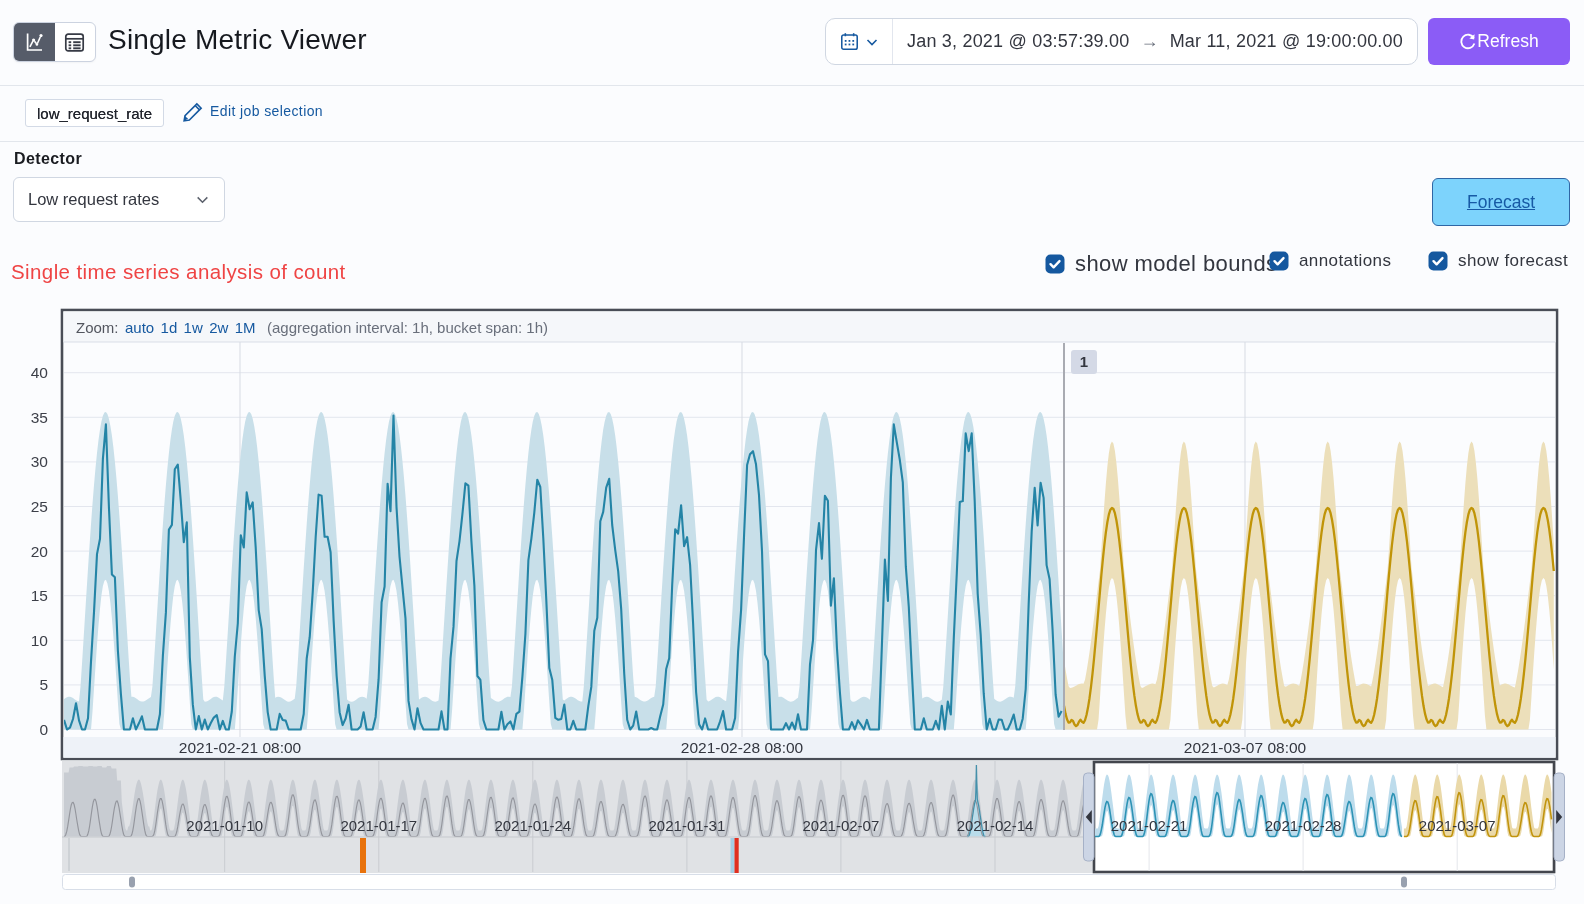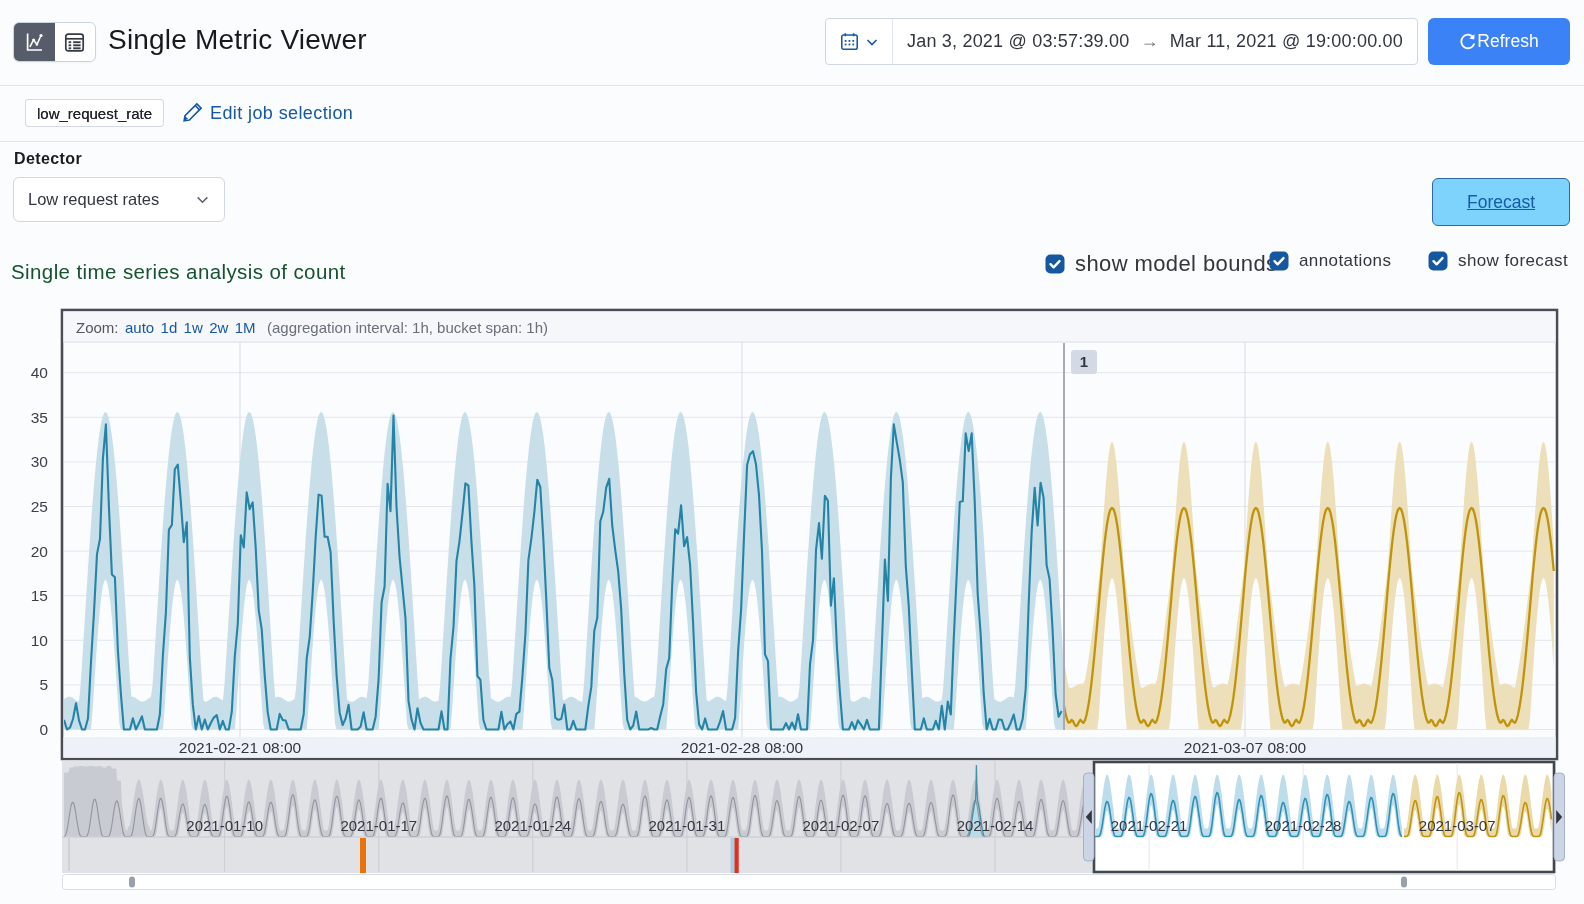--- a/index.html
+++ b/index.html
@@ -125,21 +125,21 @@
             <line x1="4.6" y1="13.3" x2="7.2" y2="13.3"></line>
             <line x1="9.2" y1="13.3" x2="16.6" y2="13.3"></line>
             <line x1="4.6" y1="16.3" x2="7.2" y2="16.3"></line>
             <line x1="9.2" y1="16.3" x2="16.6" y2="16.3"></line>
           </g>
         </svg>
   </div>
 </div>
 <div style="position:absolute;left:108px;top:24px;font-size:28px;color:#16191f;letter-spacing:0.2px">Single Metric Viewer</div>
 
-<div style="position:absolute;left:825px;top:18px;width:593px;height:47px;border:1px solid #d0d7e2;border-radius:4px;background:#fff;display:flex;align-items:center">
+<div style="position:absolute;left:825px;top:18px;width:593px;height:47px;border:1px solid #d0d7e2;border-radius:10px;background:#fff;display:flex;align-items:center">
   <div style="width:67px;height:100%;border-right:1px solid #e2e6ee;display:flex;align-items:center;justify-content:center;gap:6px">
     <svg width="19" height="19" viewBox="0 0 16 16" fill="none" stroke="#1659a0" stroke-width="1.3">
           <rect x="1.5" y="2.5" width="13" height="12" rx="1.5"></rect>
           <line x1="4.5" y1="1" x2="4.5" y2="3.6"></line>
           <line x1="11.5" y1="1" x2="11.5" y2="3.6"></line>
           <g stroke-width="1.5">
             <line x1="4" y1="7.5" x2="5.5" y2="7.5"></line>
             <line x1="7.2" y1="7.5" x2="8.7" y2="7.5"></line>
             <line x1="10.4" y1="7.5" x2="11.9" y2="7.5"></line>
             <line x1="4" y1="10.5" x2="5.5" y2="10.5"></line>
@@ -151,52 +151,52 @@
           <path d="M2.5 5 L7 9.5 L11.5 5"></path>
         </svg>
   </div>
   <div style="flex:1;display:flex;align-items:center;justify-content:center;font-size:18px;letter-spacing:0.2px;color:#33363f">
     <span>Jan 3, 2021 @ 03:57:39.00</span>
     <span style="margin:0 11px;color:#696f7b">→</span>
     <span>Mar 11, 2021 @ 19:00:00.00</span>
   </div>
 </div>
 
-<div style="position:absolute;left:1428px;top:18px;width:142px;height:47px;background:#3b82f6;border-radius:6px;display:flex;align-items:center;justify-content:center;">
+<div style="position:absolute;left:1428px;top:18px;width:142px;height:47px;background:#8b5cf6;border-radius:6px;display:flex;align-items:center;justify-content:center;">
   <svg width="18" height="18" viewBox="0 0 16 16">
         <path d="M13.7 9.4 A6 6 0 1 1 13.2 4.5" fill="none" stroke="#fff" stroke-width="1.6"></path>
         <path d="M13.8 1.2 L13.5 5.8 L9.2 4.9 Z" fill="#fff"></path>
       </svg>
   <span style="color:#fff;font-size:17.5px">Refresh</span>
 </div>
 
 <div class="hr" style="top:85px"></div>
 
 <div style="position:absolute;left:25px;top:99px;height:28px;padding:0 11px;border:1px solid #d3dae6;border-radius:3px;background:#fff;display:flex;align-items:center;font-size:15px;color:#23262e;text-shadow:0 0 0.6px #23262e">low_request_rate</div>
 <svg style="position:absolute;left:182px;top:102px" width="21" height="21" viewBox="0 0 16 16">
       <path d="M11.3 1.4 L14.6 4.7 L5.6 13.7 L1.6 14.4 L2.3 10.4 Z M10 2.7 L13.3 6" stroke="#1659a0" stroke-width="1.2" fill="none"></path>
       <path d="M1.6 14.4 L2.3 10.4 L3 11.5 L4.6 12.6 Z" fill="#1659a0"></path>
     </svg>
-<div style="position:absolute;left:210px;top:103px;font-size:18px;letter-spacing:0.4px;color:#1659a0">Edit job selection</div>
+<div style="position:absolute;left:210px;top:103px;font-size:14px;letter-spacing:0.4px;color:#1659a0">Edit job selection</div>
 
 <div class="hr" style="top:141px"></div>
 
 <div style="position:absolute;left:14px;top:150px;font-size:16px;font-weight:bold;letter-spacing:0.4px;color:#1a1c21">Detector</div>
 <div style="position:absolute;left:13px;top:177px;width:212px;height:45px;border:1px solid #d0d7e2;border-radius:6px;background:#fff;display:flex;align-items:center;justify-content:space-between;padding:8px 14px">
   <span style="font-size:16.5px;color:#33363f">Low request rates</span>
   <svg width="15" height="15" viewBox="0 0 14 14" fill="none" stroke="#5c616c" stroke-width="1.4">
         <path d="M2.5 5 L7 9.5 L11.5 5"></path>
       </svg>
 </div>
 
 <div style="position:absolute;left:1432px;top:178px;width:138px;height:48px;background:#7dd3fc;border:1.4px solid #2f66a5;border-radius:6px;display:flex;align-items:center;justify-content:center">
   <span style="font-size:17.5px;color:#175aa5;text-decoration:underline">Forecast</span>
 </div>
 
-<div style="position:absolute;left:11px;top:260px;font-size:20.5px;letter-spacing:0.4px;color:#14532d">Single time series analysis of count</div>
+<div style="position:absolute;left:11px;top:260px;font-size:20.5px;letter-spacing:0.4px;color:#ef4444">Single time series analysis of count</div>
 <div style="position:absolute;left:1045px;top:251px;display:flex;align-items:center">
   <svg width="20" height="20" viewBox="0 0 20 20">
         <rect x="0.5" y="0.5" width="19" height="19" rx="5" fill="#15589f"></rect>
         <path d="M5.5 10.2 L8.6 13.3 L14.5 7.1" stroke="#fff" stroke-width="2.4" fill="none" stroke-linecap="round" stroke-linejoin="round"></path>
       </svg>
   <span style="margin-left:10px;font-size:22px;letter-spacing:0.4px;color:#33363f">show model bounds</span>
 </div>
 <div style="position:absolute;left:1269px;top:251px;display:flex;align-items:center">
   <svg width="20" height="20" viewBox="0 0 20 20">
         <rect x="0.5" y="0.5" width="19" height="19" rx="5" fill="#15589f"></rect>

